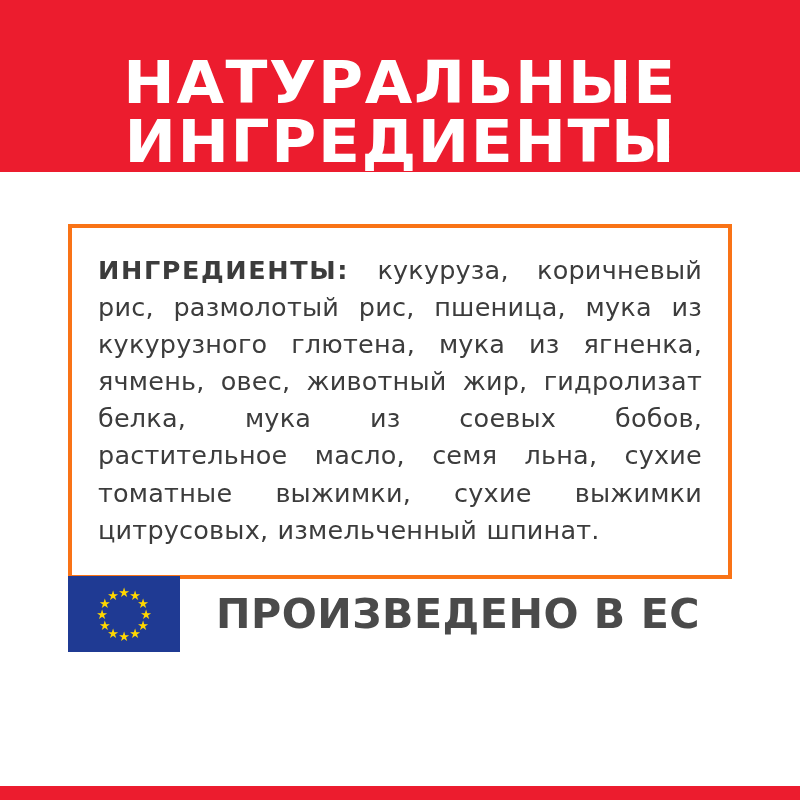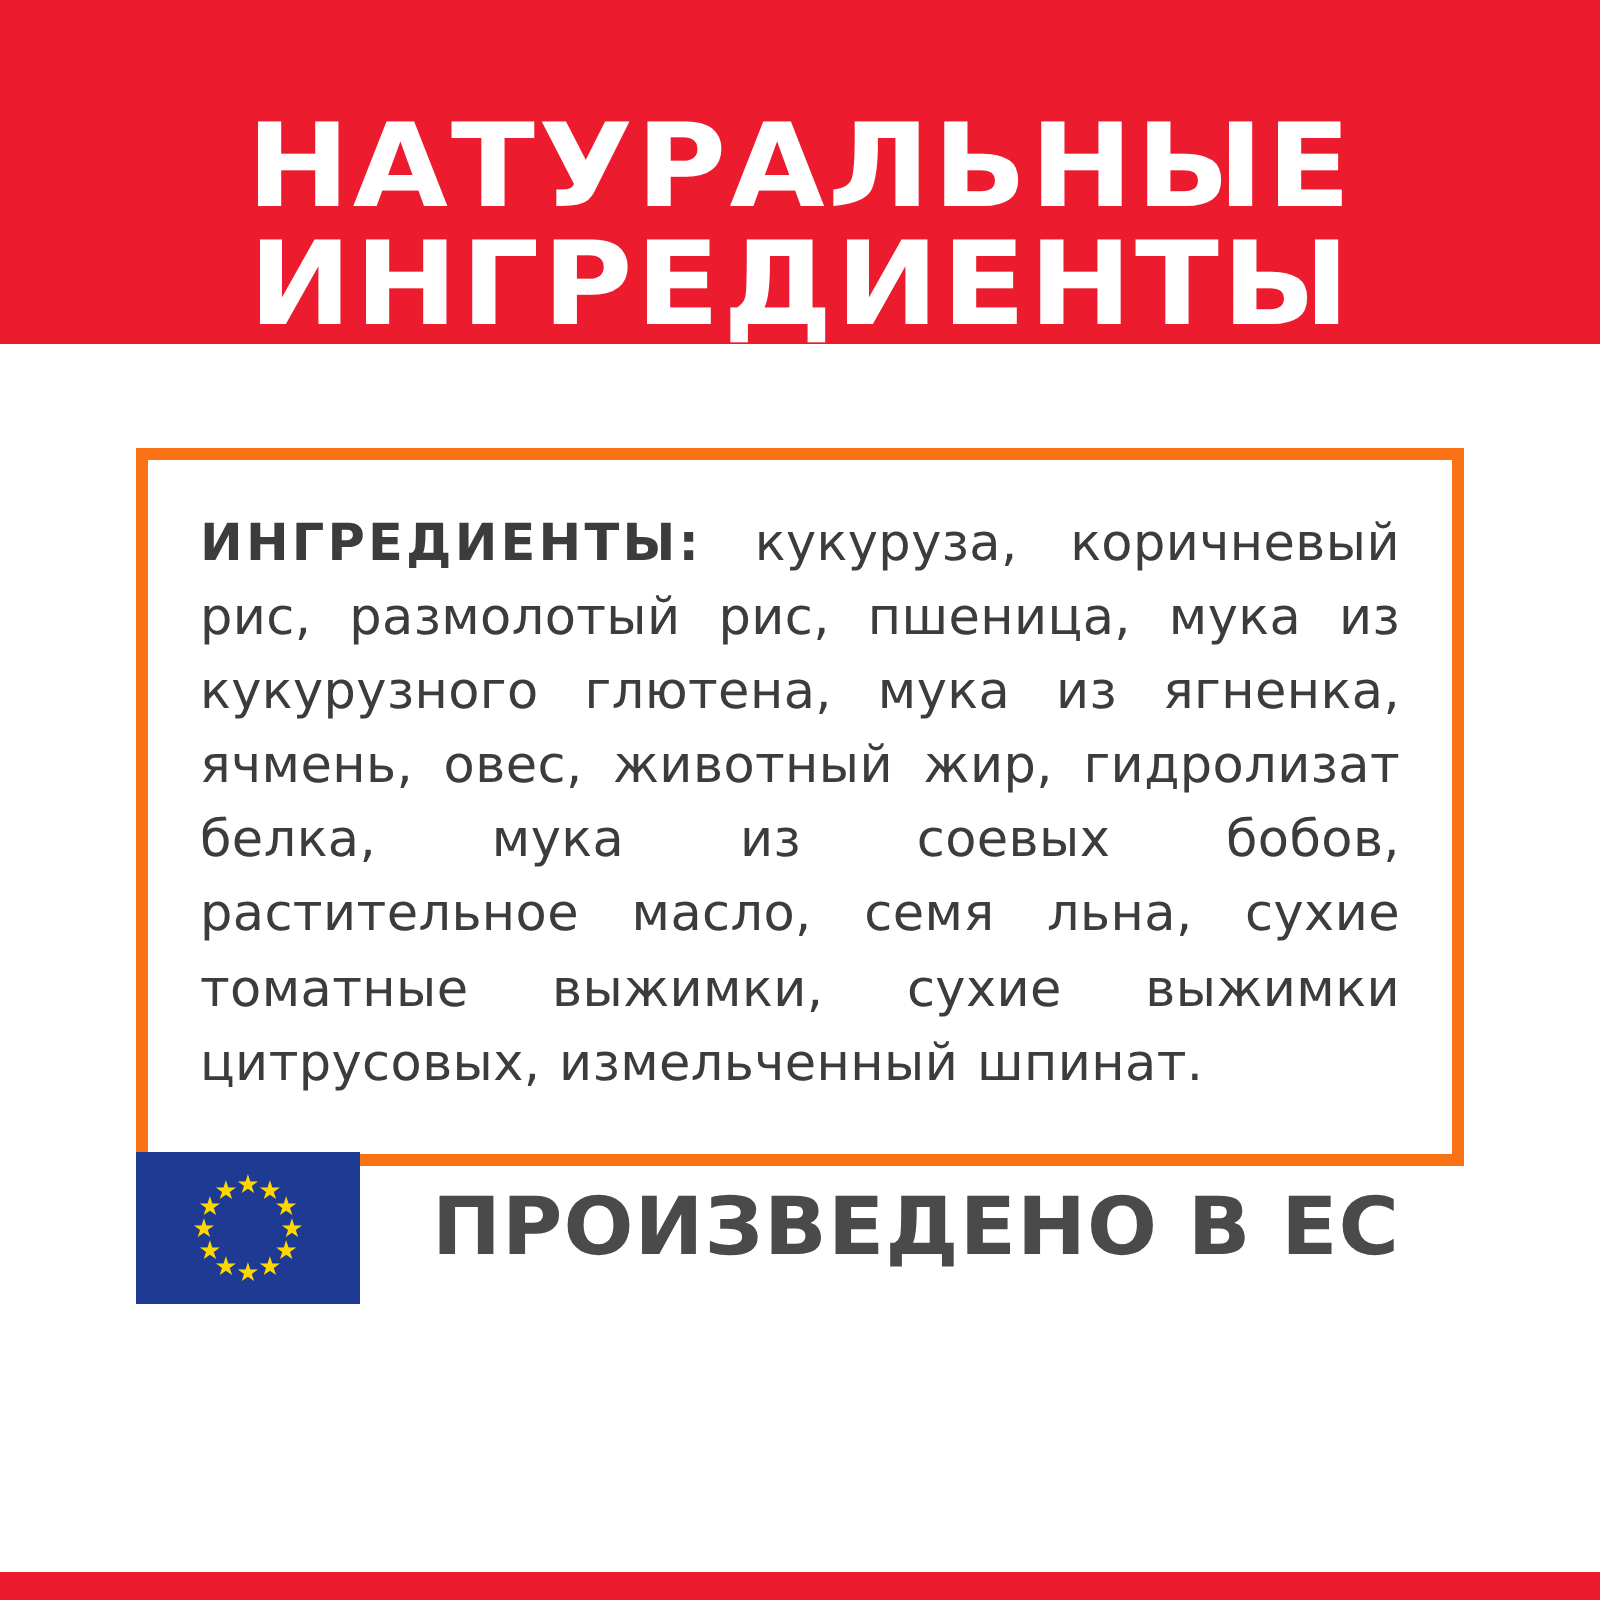--- a/index.html
+++ b/index.html
@@ -52,21 +52,21 @@
     position: relative;
     flex: 1 1 auto;
     width: 100%;
   }
   .ingredients-box {
     position: absolute;
     left: 68px;
     top: 52px;
     width: 664px;
     box-sizing: border-box;
-    border: 6px solid #f97316;
+    border: 4px solid #f97316;
     background: #ffffff;
     padding: 24px 26px 26px 26px;
   }
   .ingredients-text {
     color: #3c3c3c;
     font-family: "DejaVu Sans", sans-serif;
     font-size: 25.5px;
     line-height: 1.455;
     text-align: justify;
     text-justify: inter-word;

